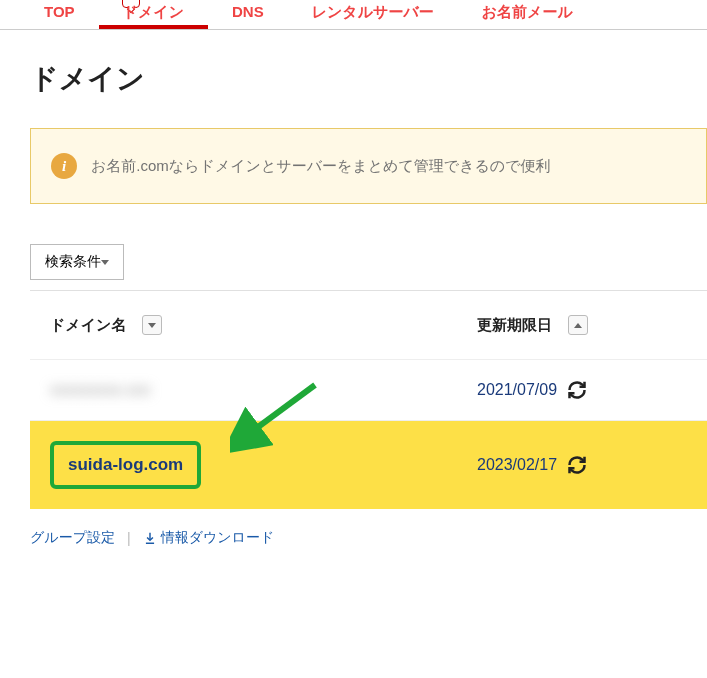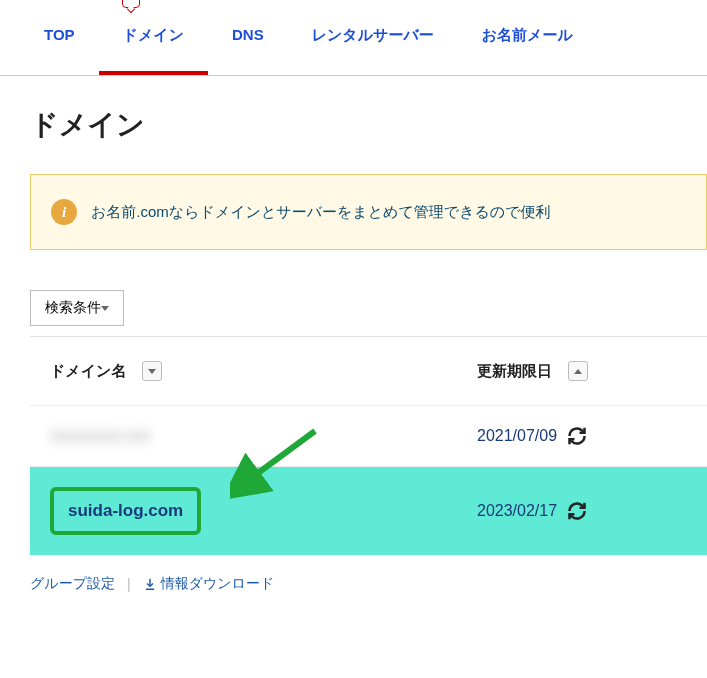--- a/index.html
+++ b/index.html
@@ -1,46 +1,46 @@
 <!DOCTYPE html>
 <html><head>
   <meta charset="utf-8">
   <style>
     * { box-sizing: border-box; margin: 0; padding: 0; }
     body { font-family: "Hiragino Sans", "Meiryo", sans-serif; background: #fff; color: #333; width: 707px; }
     
     .nav { display: flex; border-bottom: 1px solid #ccc; padding: 0 20px; }
-    .nav-item { padding: 26px 24px; font-weight: bold; font-size: 15px; color: #1d4ed8; cursor: pointer; border-bottom: 3px solid transparent; position: relative; }
+    .nav-item { padding: 3px 24px; font-weight: bold; font-size: 15px; color: #ef4444; cursor: pointer; border-bottom: 3px solid transparent; position: relative; }
     .nav-item.active { border-bottom: 4px solid #c00; }
     .nav::after { content: ""; }
     
     .speech-bubble { position: absolute; top: -6px; left: 122px; width: 18px; height: 14px; border: 1.5px solid #c00; border-radius: 4px; background: #fff; }
     .speech-bubble::after { content: ""; position: absolute; bottom: -5px; left: 5px; width: 5px; height: 5px; border-left: 1.5px solid #c00; border-bottom: 1.5px solid #c00; background: #fff; transform: rotate(-45deg); }
     
     .page-title { font-size: 28px; font-weight: bold; padding: 30px 30px 20px; color: #222; }
     
     .info-banner { margin: 10px 0 0 30px; padding: 24px 20px; background: #fff9e6; border: 1px solid #e8c968; display: flex; align-items: center; gap: 14px; }
     .info-icon { width: 26px; height: 26px; border-radius: 50%; background: #e8a840; color: #fff; display: flex; align-items: center; justify-content: center; font-weight: bold; font-style: italic; font-family: Georgia, serif; font-size: 15px; flex-shrink: 0; }
-    .info-text { font-size: 15px; color: #0c4a6e; }
+    .info-text { font-size: 15px; color: #737373; }
     
     .filter-btn { margin: 40px 0 10px 30px; padding: 8px 14px; border: 1px solid #bbb; background: #fff; font-size: 14px; display: inline-flex; align-items: center; cursor: pointer; }
     .caret { width: 0; height: 0; border-left: 4px solid transparent; border-right: 4px solid transparent; border-top: 5px solid #666; }
     
     .table { margin-left: 30px; border-top: 1px solid #e0e0e0; }
     .thead { display: flex; padding: 24px 20px; }
     .th { font-weight: bold; color: #222; font-size: 15px; display: flex; align-items: center; gap: 16px; }
     .th-domain { flex: 1; }
     .th-date { width: 210px; }
     .sort-btn { width: 20px; height: 20px; border: 1px solid #bbb; border-radius: 3px; display: flex; align-items: center; justify-content: center; cursor: pointer; background: #f8f8f8; }
     .sort-caret { width: 0; height: 0; border-left: 4px solid transparent; border-right: 4px solid transparent; }
     .sort-caret.down { border-top: 5px solid #666; }
     .sort-caret.up { border-bottom: 5px solid #666; }
     
     .trow { display: flex; align-items: center; padding: 20px 20px; border-top: 1px solid #eee; }
-    .trow.alt { background: #5eead4; align-items: center; }
+    .trow.alt { background: #fde047; align-items: center; }
     .td-domain { flex: 1; }
     .td-date { width: 210px; display: flex; align-items: center; gap: 10px; font-size: 16px; color: #1a3a7a; font-weight: 400; }
     .blurred { filter: blur(6px); color: #999; font-size: 16px; }
     .domain-link { color: #1a3a7a; font-size: 17px; font-weight: 600; cursor: pointer; }
     .highlight-box { border: 4px solid #1fa838; border-radius: 6px; padding: 10px 14px; display: inline-block; }
     
     .reload-icon { width: 20px; height: 20px; }
     
     .footer-links { margin: 20px 30px; display: flex; align-items: center; gap: 12px; font-size: 14px; }
     .footer-link { color: #1a5aa8; cursor: pointer; display: inline-flex; align-items: center; gap: 4px; }

